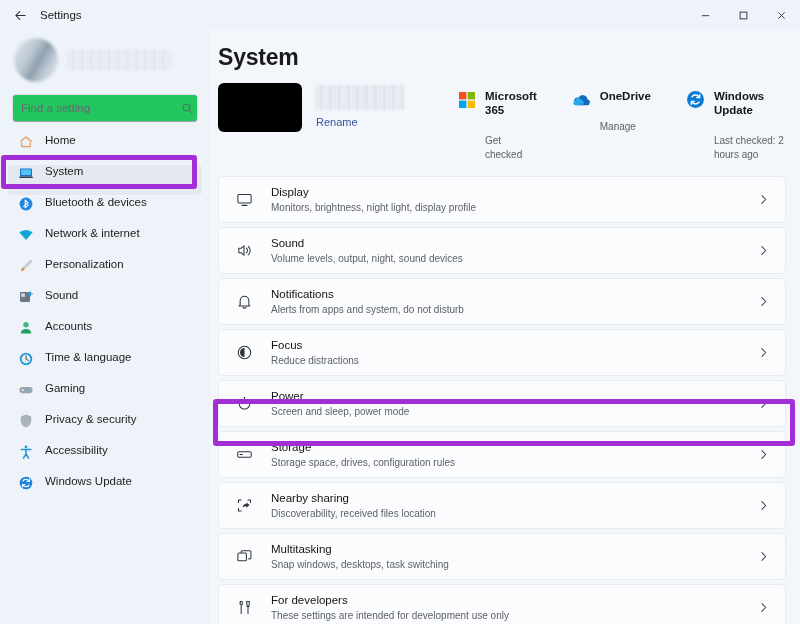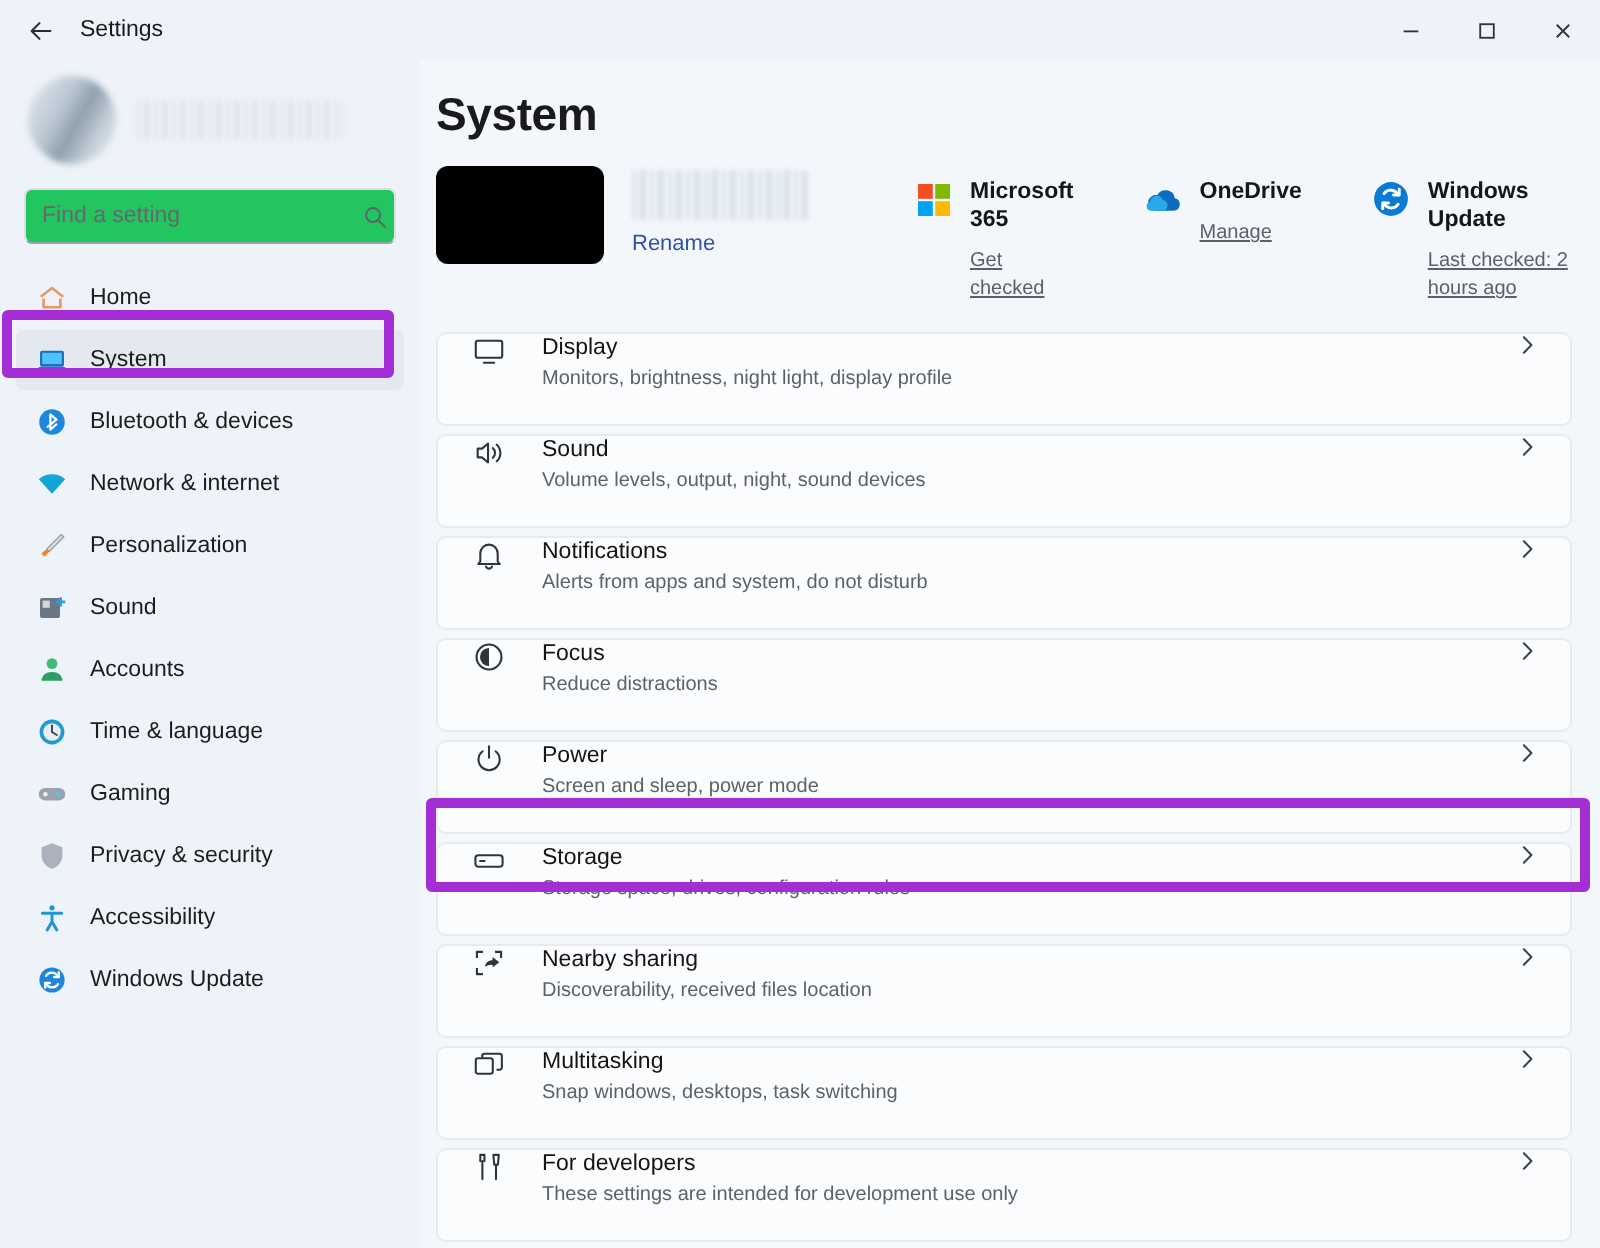--- a/index.html
+++ b/index.html
@@ -43,21 +43,21 @@
   }
   .searchbox input {
     flex: 1; border: 0; outline: 0; background: transparent;
     font-family: "Liberation Sans", sans-serif; font-size: 11.5px; color: #3a3a3a;
   }
   .searchbox input::placeholder { color: #65696f; }
   .search-ico { color: #5d6268; display: flex; }
 
   .navlist { display: flex; flex-direction: column; gap: 1px; padding-top: 2px; }
   .navitem {
-    height: 30px; display: flex; align-items: center; gap: 11px;
+    height: 30px; display: flex; align-items: flex-start; gap: 11px;
     padding: 0 10px; border-radius: 4px; position: relative;
     font-size: 11.5px; color: #1d1d1d; cursor: default;
   }
   .navitem.selected { background: #e4e8ef; }
   .navitem .nico { width: 16px; height: 16px; display: flex; align-items: center; justify-content: center; flex: none; }
   .navitem .nico svg { display: block; }
 
   
   .main { flex: 1; min-width: 0; background: #f3f6fb; padding: 0 14px 0 6px; overflow: hidden; position: relative; }
   .page-title { font-size: 23px; font-weight: bold; color: #1a1a1a; padding: 14px 0 10px 2px; letter-spacing: -0.2px; }
@@ -70,27 +70,27 @@
     background: repeating-linear-gradient(90deg,#dfe5ee 0 2px,#eef1f7 2px 4px,#d9e1ea 4px 7px,#f1f4f9 7px 9px);
     filter: blur(1px);
   }
   .rename-link { font-size: 11px; color: #30559e; margin-top: 6px; }
 
   .quicklinks { display: flex; align-items: flex-start; gap: 34px; margin-left: 52px; padding-top: 6px; }
   .qlink { display: flex; align-items: flex-start; gap: 8px; }
   .qlink .qico { width: 21px; height: 21px; flex: none; display: flex; align-items: center; justify-content: center; }
   .qlink .qico svg { display: block; }
   .qtitle { font-size: 11.5px; font-weight: bold; color: #161616; line-height: 14px; }
-  .qsub { font-size: 10px; color: #5c6168; line-height: 14px; margin-top: 7px; text-decoration: underline; }
+  .qsub { font-size: 10px; color: #5c6168; line-height: 14px; margin-top: 17px; }
 
   
   .rows { display: flex; flex-direction: column; gap: 4px; padding-left: 2px; }
   .row {
     height: 47px; background: #fbfcfe; border: 1px solid #e7eaef; border-radius: 5px;
-    display: flex; align-items: flex-start; padding: 0 16px 0 14px; position: relative;
+    display: flex; align-items: center; padding: 0 16px 0 14px; position: relative;
   }
   .row .rico { width: 22px; flex: none; display: flex; align-items: center; justify-content: center; color: #30343a; }
   .row .rico svg { display: block; }
   .rtext { margin-left: 16px; flex: 1; min-width: 0; }
   .rtitle { font-size: 11.5px; color: #141414; line-height: 14px; }
   .rsub { font-size: 10px; color: #5d6168; line-height: 14px; margin-top: 2px; }
   .chev { color: #3b3f45; flex: none; display: flex; }
 
   
   .annot { position: absolute; border: 5px solid #a32ed6; border-radius: 3px; pointer-events: none; }

